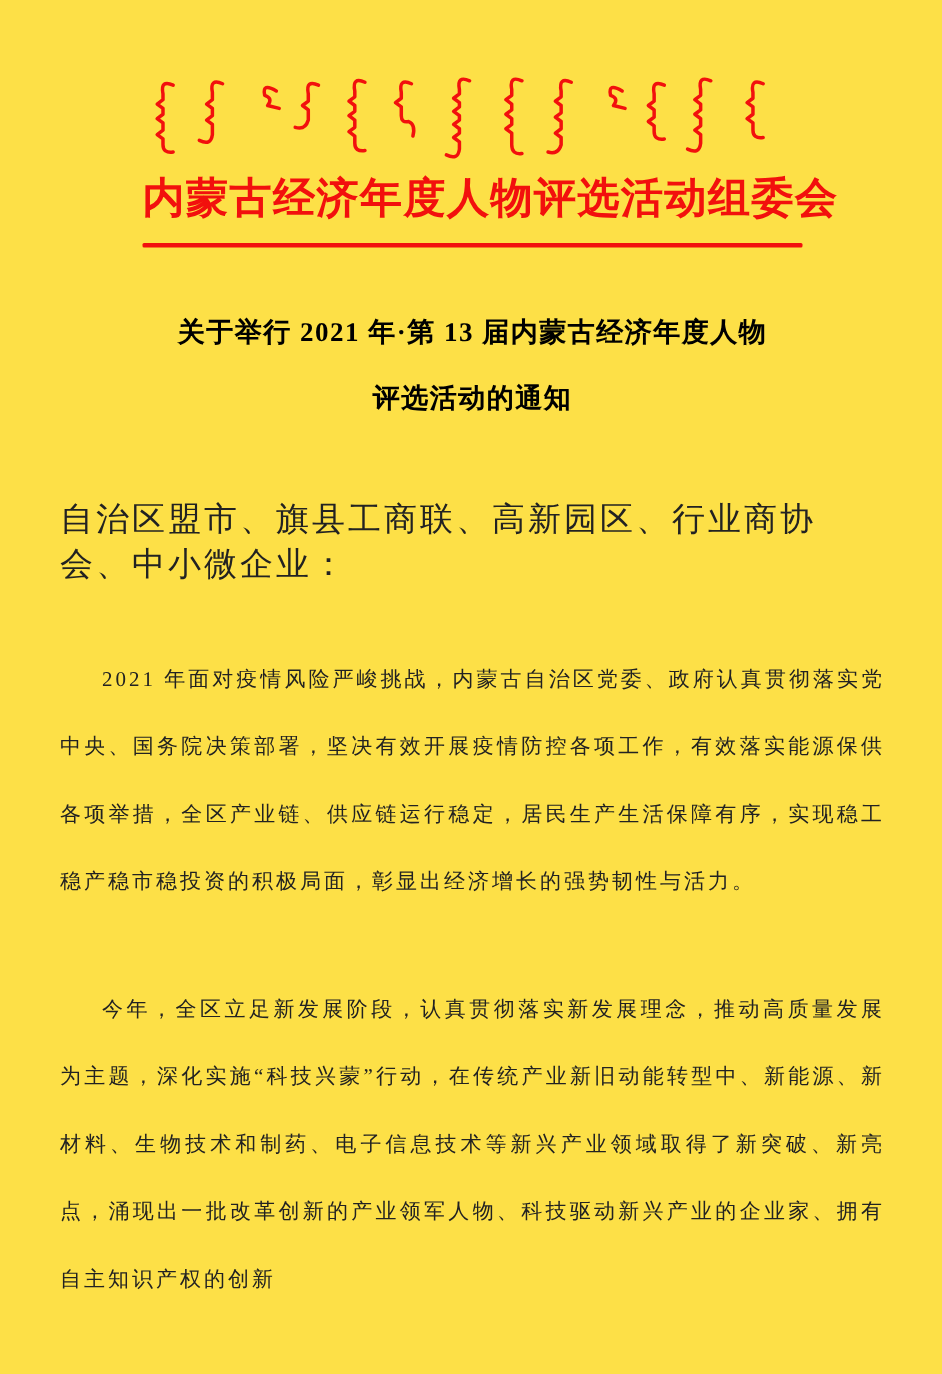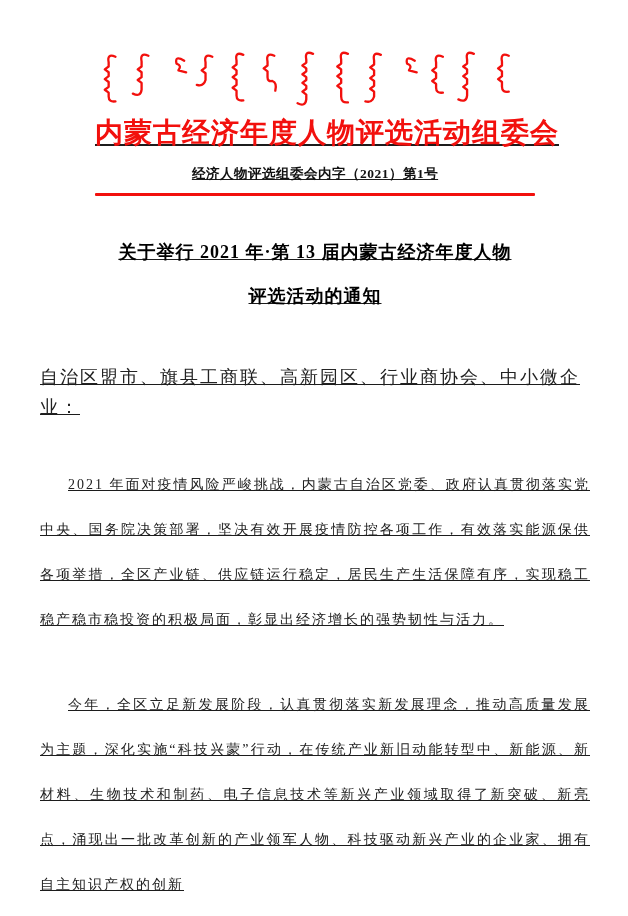--- a/index.html
+++ b/index.html
@@ -2,27 +2,26 @@
 <html style="--accent-red: #f2100d;"><head>
 <meta charset="utf-8">
 <style>
   :root { --accent-red: #f2100d; }
   * { box-sizing: border-box; }
   html, body { margin: 0; padding: 0; background: #e9e9e9; }
   .page {
     width: 628px;
     height: 916px;
     margin: 0 auto;
-    background: #ffffff;
+    background: #fde047;
     overflow: hidden;
     position: relative;
     font-family: "Liberation Serif", "DejaVu Serif", serif;
     color: #1c1c1c;
     padding: 50px 38px 0 40px;
-    text-decoration: underline;
   }
   .letterhead {
     width: 440px;
     margin: 0 auto;
     text-align: center;
   }
   .mongolian-banner {
     display: block;
     margin: 0 auto 2px auto;
   }
@@ -51,21 +50,21 @@
     margin-top: 34px;
     text-align: center;
     font-size: 18px;
     font-weight: bold;
     color: #000;
     line-height: 44px;
     letter-spacing: 1px;
   }
   .salutation {
     margin: 44px 0 0 0;
-    font-size: 18px;
+    font-size: 22px;
     line-height: 30px;
     letter-spacing: 2px;
     color: #222;
   }
   .body-para {
     margin: 40px 0 0 0;
     font-size: 14px;
     line-height: 45px;
     letter-spacing: 2px;
     text-align: justify;
@@ -93,21 +92,20 @@
         <path d="M287,5 q-9,-4 -7,6 v4 l-4,3 4,3 v5 l-4,3 4,3 v5 l-4,3 4,3 v5 q-2,7 -9,5"></path>
         <path d="M322,11 q-10,-6 -8,3 q6,2 2,7 l8,2"></path>
         <path d="M351,7 q-9,-4 -7,6 v5 l-4,3 4,3 v5 l-4,3 4,3 v4 q0,6 7,5"></path>
         <path d="M383,4 q-9,-4 -7,6 v4 l-4,3 4,3 v4 l-4,3 4,3 v5 l-4,3 4,3 v6 q-1,8 -9,4"></path>
         <path d="M419,6 q-9,-4 -7,6 v4 l-4,3 4,3 v5 l-4,3 4,3 v5 q0,6 7,5"></path>
       </g>
     </svg>
 
     <div class="org-name">内蒙古经济年度人物评选活动组委会</div>
 
-    <div class="doc-number">经济人物评选组委会内字（2021）第1号</div>
 
     <div class="red-rule"></div>
   </div>
 
   <div class="notice-title">
     <div>关于举行 2021 年·第 13 届内蒙古经济年度人物</div>
     <div>评选活动的通知</div>
   </div>
 
   <p class="salutation">自治区盟市、旗县工商联、高新园区、行业商协会、中小微企业：</p>

